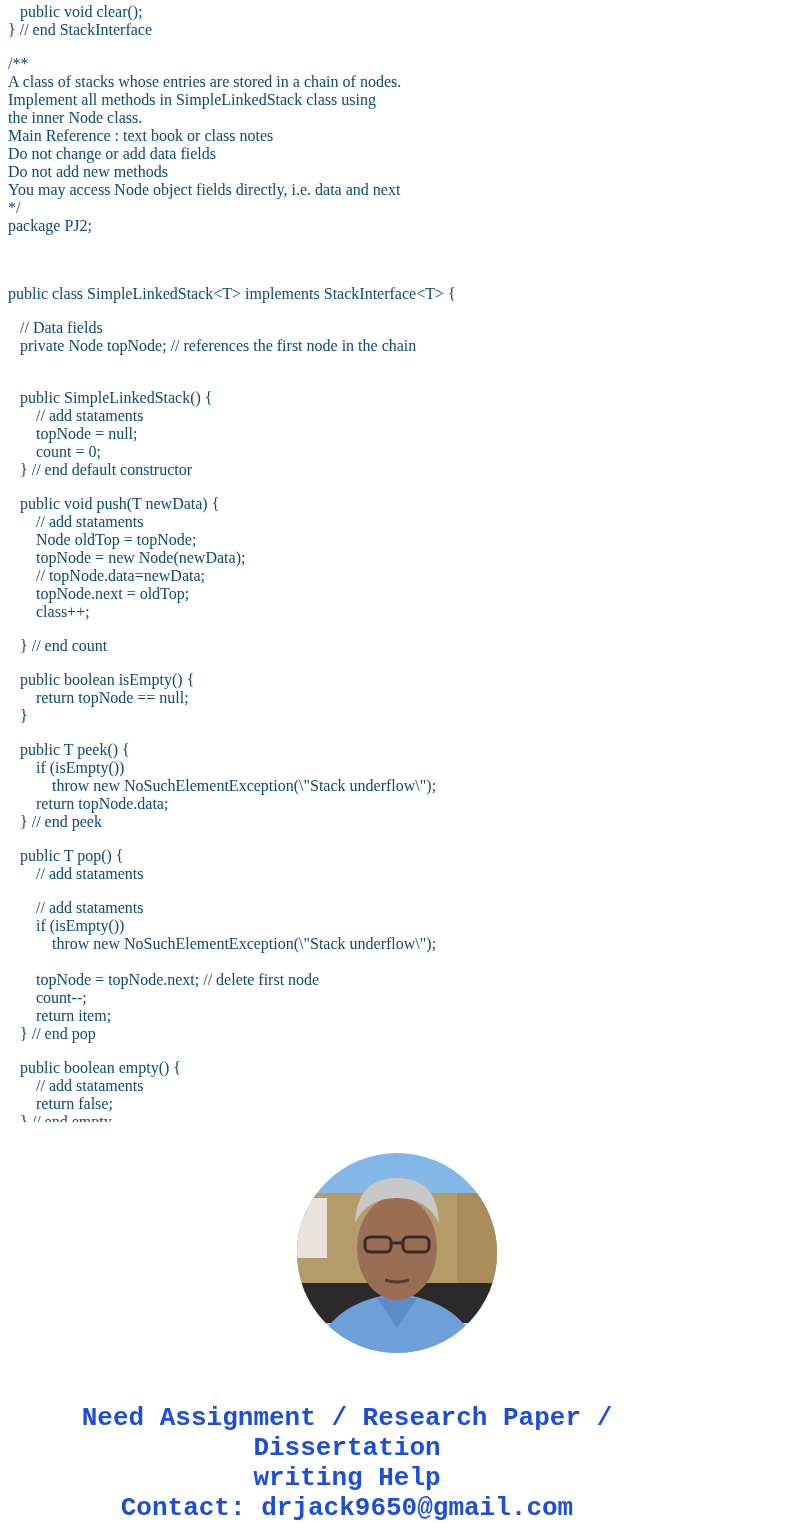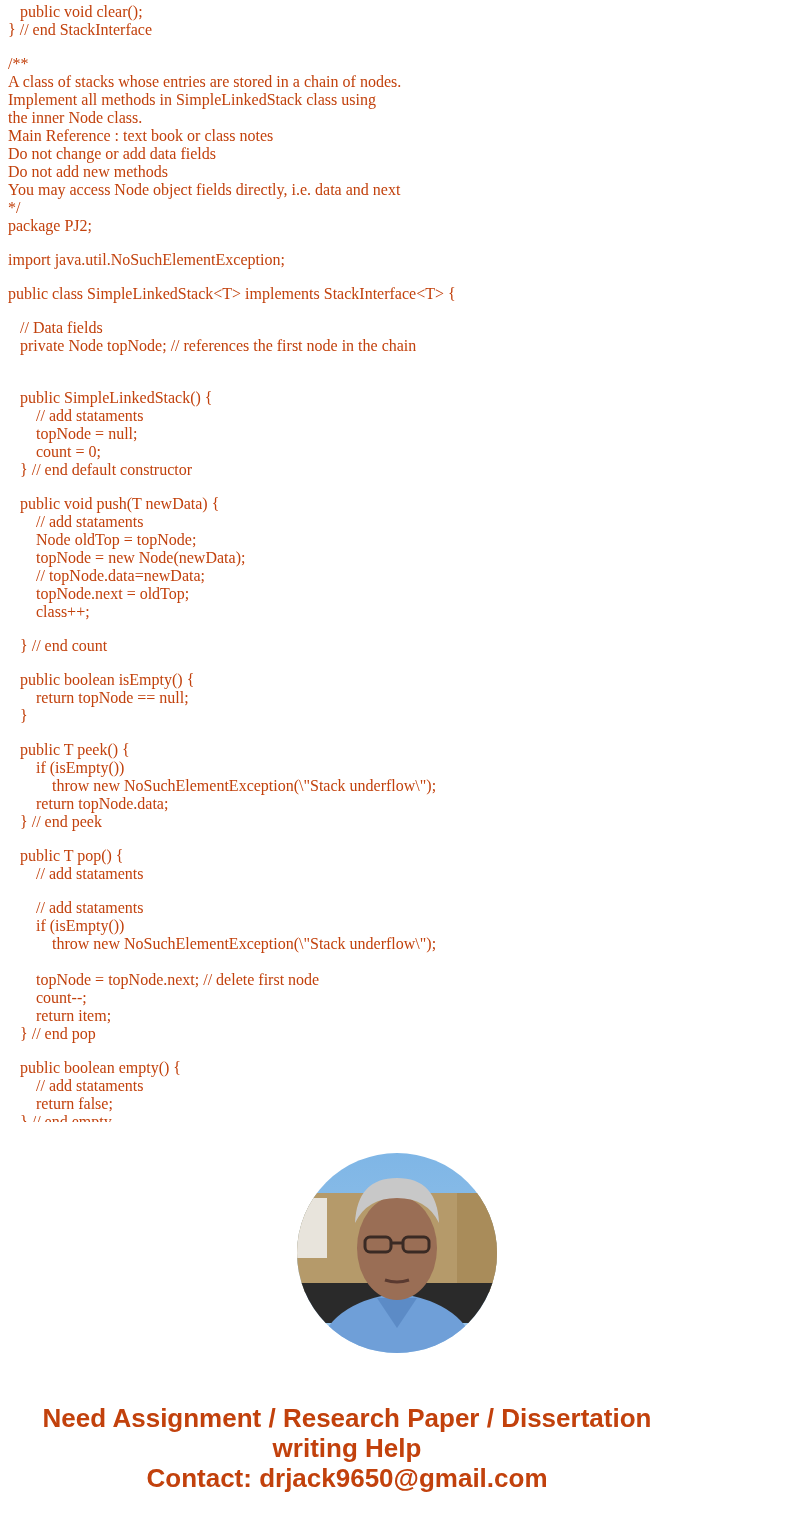--- a/index.html
+++ b/index.html
@@ -1,39 +1,38 @@
 <!DOCTYPE html>
 <html><head>
 <meta charset="utf-8">
 <style>
   html, body { margin:0; padding:0; background:#ffffff; }
   body { width:794px; height:1523px; position:relative; overflow:hidden; }
   #code { position:absolute; left:0; top:0; width:794px; height:1122px; overflow:hidden; }
-  .ln { position:absolute; left:8px; white-space:pre; font-family:"Liberation Serif", serif; font-size:16px; line-height:18px; color:#c2410c; }
+  .ln { position:absolute; left:8px; white-space:pre; font-family:"Liberation Serif", serif; font-size:16px; line-height:18px; color:#0c4a6e; }
   .i1 { left:20px; } .i2 { left:36px; } .i3 { left:52px; }
   #avatar { position:absolute; left:297px; top:1153px; width:200px; height:200px; border-radius:50%; overflow:hidden; }
-  #promo { position:absolute; left:0; top:1403px; width:694px; text-align:center; font-family:Liberation Sans, sans-serif; font-weight:bold; font-size:26px; line-height:30px; color:#c2410c; }
+  #promo { position:absolute; left:0; top:1403px; width:694px; text-align:center; font-family:Liberation Mono, monospace; font-weight:bold; font-size:26px; line-height:30px; color:#1d4ed8; }
 </style>
 </head>
 <body>
 
 <div id="code">
     <div class="ln i1" style="top: 3px;">public void clear();</div>
     <div class="ln i0" style="top: 21px;">} // end StackInterface</div>
     <div class="ln i0" style="top: 55px;">/**</div>
     <div class="ln i0" style="top: 73px;">A class of stacks whose entries are stored in a chain of nodes.</div>
     <div class="ln i0" style="top: 91px;">Implement all methods in SimpleLinkedStack class using</div>
     <div class="ln i0" style="top: 109px;">the inner Node class.</div>
     <div class="ln i0" style="top: 127px;">Main Reference : text book or class notes</div>
     <div class="ln i0" style="top: 145px;">Do not change or add data fields</div>
     <div class="ln i0" style="top: 163px;">Do not add new methods</div>
     <div class="ln i0" style="top: 181px;">You may access Node object fields directly, i.e. data and next</div>
     <div class="ln i0" style="top: 199px;">*/</div>
     <div class="ln i0" style="top: 217px;">package PJ2;</div>
-    <div class="ln i0" style="top: 251px;">import java.util.NoSuchElementException;</div>
     <div class="ln i0" style="top: 285px;">public class SimpleLinkedStack&lt;T&gt; implements StackInterface&lt;T&gt; {</div>
     <div class="ln i1" style="top: 319px;">// Data fields</div>
     <div class="ln i1" style="top: 337px;">private Node topNode; // references the first node in the chain</div>
     <div class="ln i1" style="top: 389px;">public SimpleLinkedStack() {</div>
     <div class="ln i2" style="top: 407px;">// add stataments</div>
     <div class="ln i2" style="top: 425px;">topNode = null;</div>
     <div class="ln i2" style="top: 443px;">count = 0;</div>
     <div class="ln i1" style="top: 461px;">} // end default constructor</div>
     <div class="ln i1" style="top: 495px;">public void push(T newData) {</div>
     <div class="ln i2" style="top: 513px;">// add stataments</div>

